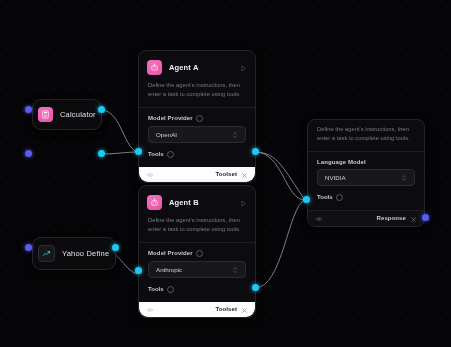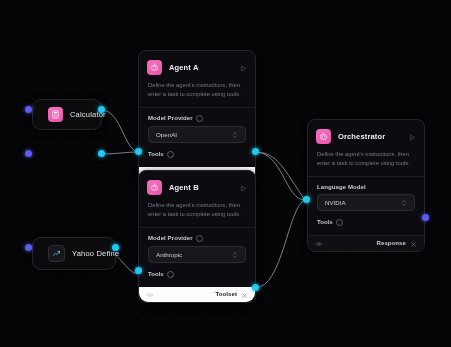--- a/index.html
+++ b/index.html
@@ -37,21 +37,21 @@
     border: 1px solid #24242b;
     box-shadow: 0 2px 7px rgba(0,0,0,0.75);
     box-sizing: border-box;
   }
 
   
   .tool-node {
     display: flex;
     align-items: center;
     gap: 7px;
-    padding: 7px 15px;
+    padding: 7px 5px;
     border-radius: 9px;
   }
   .tool-node .tool-label {
     color: #e2e2e6;
     font-size: 7.5px;
     letter-spacing: 0.2px;
     white-space: nowrap;
   }
 
   
@@ -300,21 +300,21 @@
       <span class="footer-icon">
         <svg width="7" height="7" viewBox="0 0 10 10">
           <path d="M2.4 2.4 L7.6 7.6 M7.6 2.4 L2.4 7.6" stroke="#8d8d96" stroke-width="1.1" stroke-linecap="round"></path>
         </svg>
       </span>
     </div>
   </div>
   <div class="port port-cyan" style="left:135px; top:148px;"></div>
   <div class="port port-cyan" style="left:252px; top:148px;"></div>
 
-  <div class="node agent-node" style="left:138px; top:170px;">
+  <div class="node agent-node" style="left:138px; top:185px;">
     <div class="agent-head">
       <span class="chip chip-pink">
         <svg width="9" height="9" viewBox="0 0 16 16">
           <rect x="3" y="5" width="10" height="7.6" rx="2" fill="none" stroke="#fff" stroke-width="1.2"></rect>
           <path d="M8 2.2 V5" stroke="#fff" stroke-width="1.1" stroke-linecap="round"></path>
           <circle cx="8" cy="1.9" r="0.9" fill="#fff"></circle>
           <circle cx="6" cy="8.6" r="0.85" fill="#fff"></circle>
           <circle cx="10" cy="8.6" r="0.85" fill="#fff"></circle>
         </svg>
       </span>
@@ -358,37 +358,20 @@
         <svg width="7" height="7" viewBox="0 0 10 10">
           <path d="M2.4 2.4 L7.6 7.6 M7.6 2.4 L2.4 7.6" stroke="#8d8d96" stroke-width="1.1" stroke-linecap="round"></path>
         </svg>
       </span>
     </div>
   </div>
   <div class="port port-cyan" style="left:135px; top:267px;"></div>
   <div class="port port-cyan" style="left:252px; top:284px;"></div>
 
   <div class="node agent-node" style="left:307px; top:119px;">
-    <div class="agent-head">
-      <span class="chip chip-pink">
-        <svg width="9" height="9" viewBox="0 0 16 16">
-          <rect x="3" y="5" width="10" height="7.6" rx="2" fill="none" stroke="#fff" stroke-width="1.2"></rect>
-          <path d="M8 2.2 V5" stroke="#fff" stroke-width="1.1" stroke-linecap="round"></path>
-          <circle cx="8" cy="1.9" r="0.9" fill="#fff"></circle>
-          <circle cx="6" cy="8.6" r="0.85" fill="#fff"></circle>
-          <circle cx="10" cy="8.6" r="0.85" fill="#fff"></circle>
-        </svg>
-      </span>
-      <span class="agent-title">Orchestrator</span>
-      <span class="run-icon">
-        <svg width="7" height="7" viewBox="0 0 10 10">
-          <path d="M2.5 1.6 L8 5 L2.5 8.4 Z" fill="none" stroke="#9a9aa4" stroke-width="1" stroke-linejoin="round"></path>
-        </svg>
-      </span>
-    </div>
     <div class="agent-desc">Define the agent's instructions, then enter a task to complete using tools.</div>
     <div class="divider"></div>
     <div class="field">
       <div class="field-label-row">
         <span class="field-label">Language Model</span>
       </div>
       <div class="select">
         <span class="select-value">NVIDIA</span>
         <span class="stepper">
           <svg width="6" height="8" viewBox="0 0 8 11">

